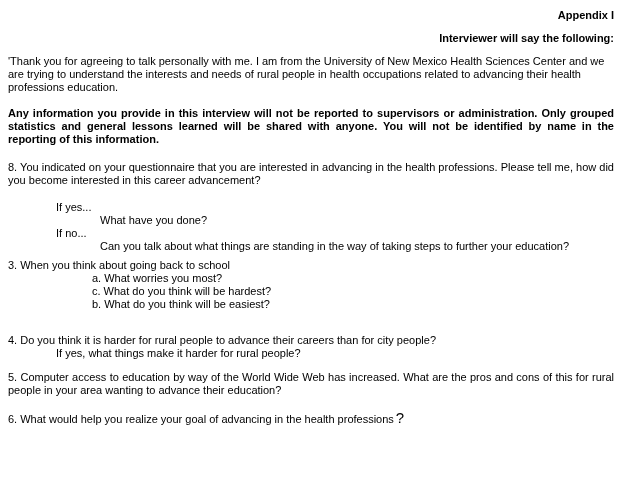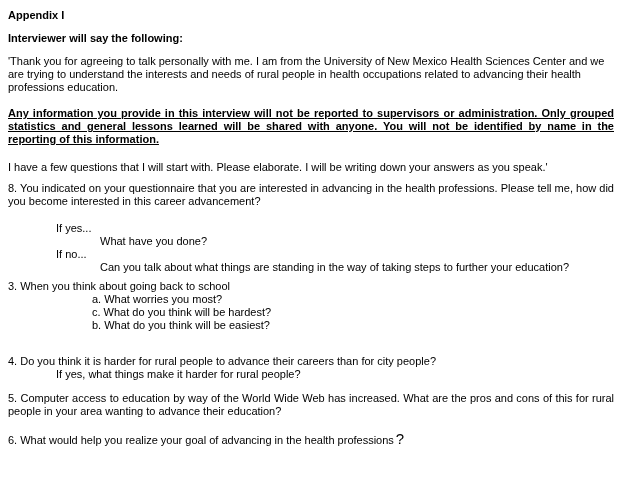--- a/index.html
+++ b/index.html
@@ -16,23 +16,23 @@
     color: #000000;
     font-family: "Liberation Sans", "DejaVu Sans", sans-serif;
     font-size: 11px;
     line-height: 13px;
     padding: 9px 9px 0 8px;
     overflow: hidden;
   }
   .page p { margin: 0; }
   .b { font-weight: bold; }
   .just { text-align: justify; }
-  .mb10 { margin-bottom: 10px !important; }
+  .mb10 { margin-bottom: 10px !important; text-align: right; }
   .mb13 { margin-bottom: 13px !important; }
-  .mb15 { margin-bottom: 15px !important; text-decoration: underline; }
+  .mb15 { margin-bottom: 15px !important; }
   .mb8  { margin-bottom: 8px  !important; }
   .mb14 { margin-bottom: 14px !important; }
   .mb6  { margin-bottom: 6px  !important; }
   .mb23 { margin-bottom: 23px !important; }
   .mb11 { margin-bottom: 11px !important; }
   .ind1 { padding-left: 48px; }
   .ind2 { padding-left: 92px; }
   .ind-letter { padding-left: 84px; }
   .bigq {
     font-size: 15px;
@@ -45,21 +45,20 @@
 <div class="page">
 
   <p class="b mb10">Appendix I</p>
 
   <p class="b mb10">Interviewer will say the following:</p>
 
   <p class="mb13">'Thank you for agreeing to talk personally with me. I am from the University of New Mexico Health Sciences Center and we are trying to understand the interests and needs of rural people in health occupations related to advancing their health professions education.</p>
 
   <p class="b just mb15">Any information you provide in this interview will not be reported to supervisors or administration. Only grouped statistics and general lessons learned will be shared with anyone. You will not be identified by name in the reporting of this information.</p>
 
-  <p class="mb8">I have a few questions that I will start with. Please elaborate. I will be writing down your answers as you speak.'</p>
 
   <p class="just mb14">8. You indicated on your questionnaire that you are interested in advancing in the health professions. Please tell me, how did you become interested in this career advancement?</p>
 
   <div class="mb6">
     <p class="ind1">If yes...</p>
     <p class="ind2">What have you done?</p>
     <p class="ind1">If no...</p>
     <p class="ind2">Can you talk about what things are standing in the way of taking steps to further your education?</p>
   </div>
 

